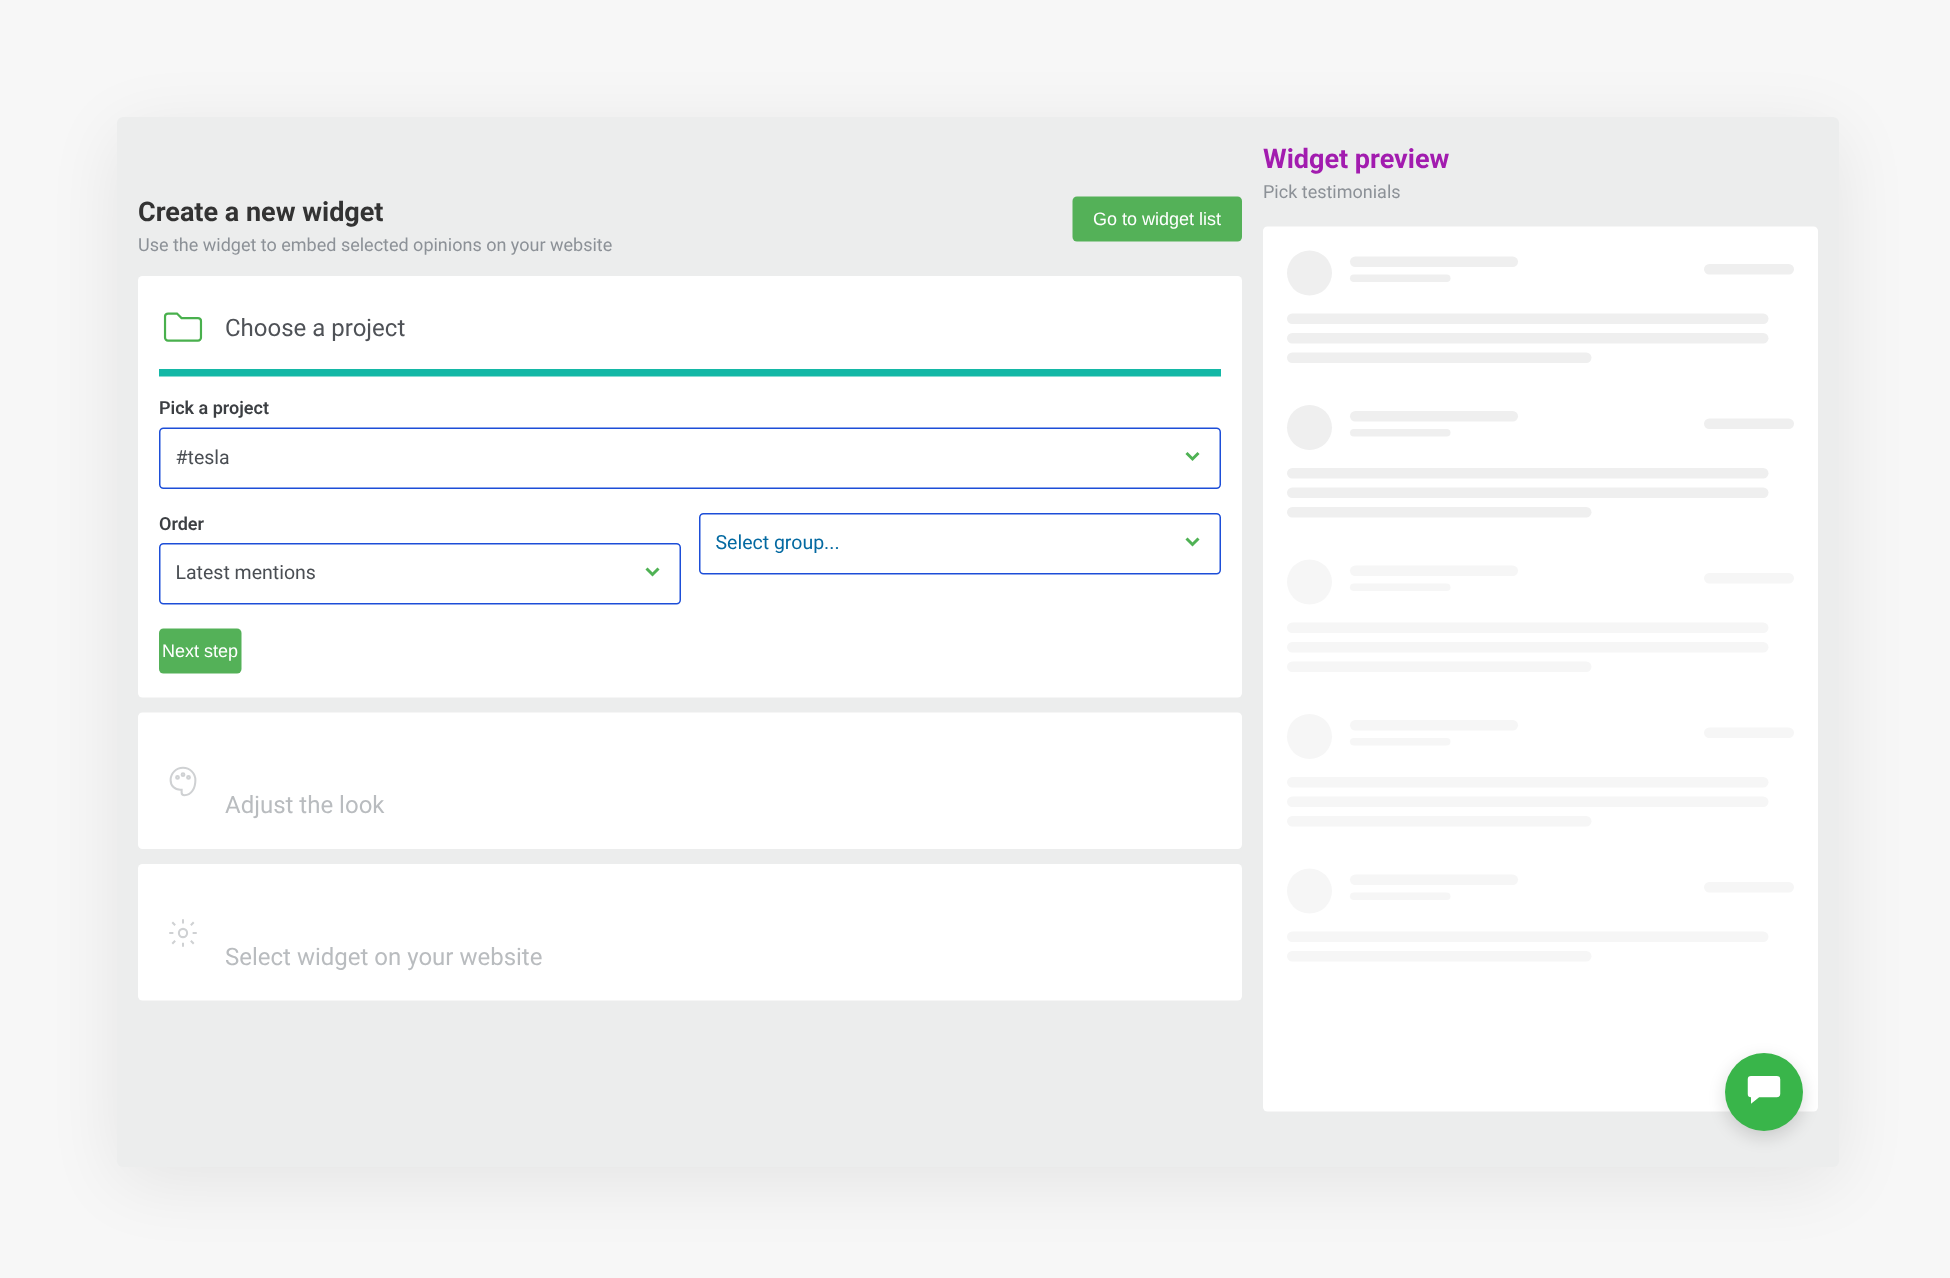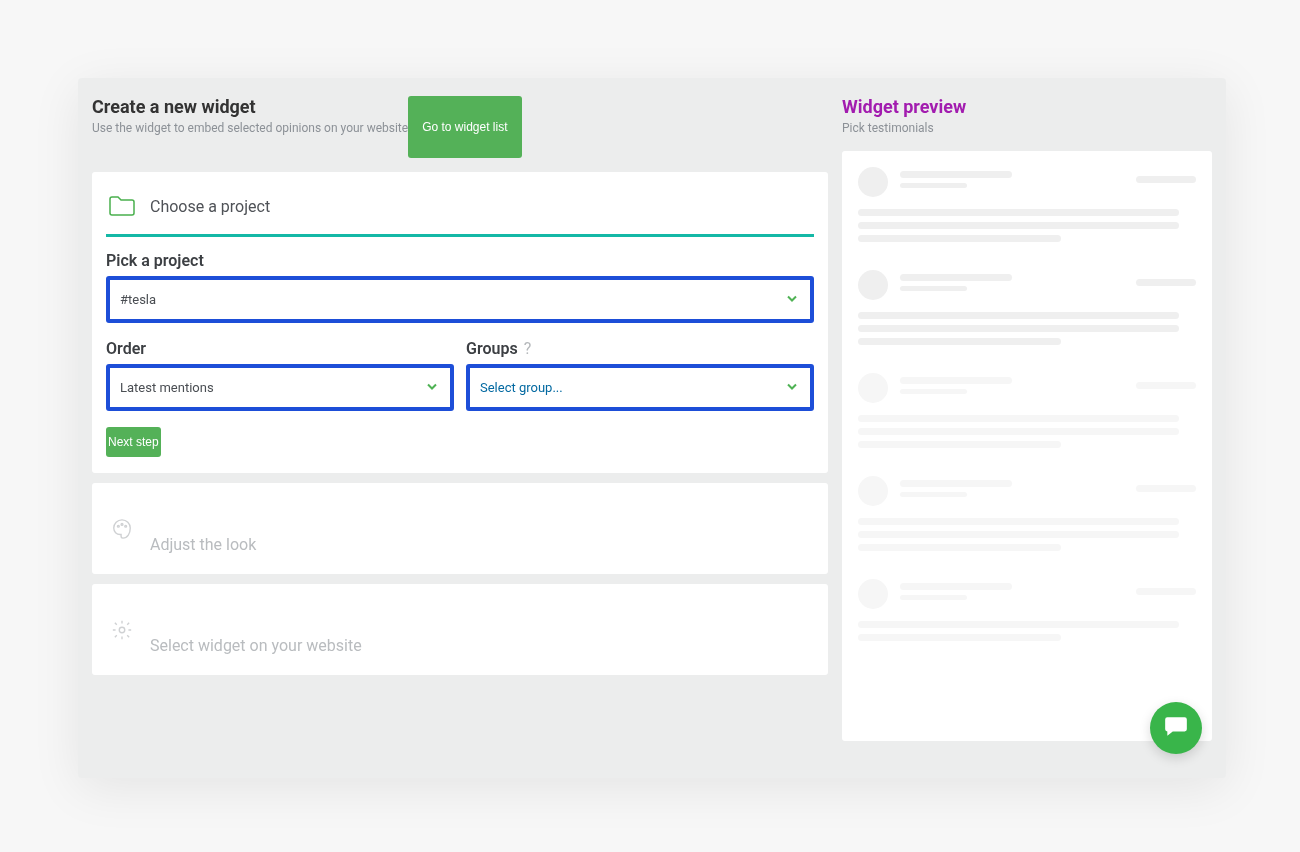--- a/index.html
+++ b/index.html
@@ -30,86 +30,88 @@
     flex: 1;
     padding: 18px 10px 18px 14px;
     min-width: 0;
   }
   .right {
     width: 388px;
     padding: 18px 14px 18px 4px;
   }
   .header-row {
     display: flex;
+    justify-content: space-between;
     align-items: flex-start;
     margin-bottom: 14px;
+    margin-top: 35px;
   }
   .page-title {
     font-size: 18px;
     font-weight: 700;
     color: #333;
     margin-bottom: 4px;
   }
   .page-sub {
     font-size: 12px;
     color: #8c9197;
     font-weight: 400;
   }
   .btn-primary {
     background: #54b158;
     color: #fff;
     border: none;
     border-radius: 3px;
-    padding: 24px 14px;
+    padding: 8px 14px;
     font-size: 12px;
     cursor: pointer;
   }
   .btn-primary.small { padding: 8px 2px; }
   .card {
     background: #fff;
     border-radius: 3px;
     margin-bottom: 10px;
     padding: 16px 14px;
   }
   .card-header {
     display: flex;
     align-items: center;
     gap: 14px;
     padding: 4px 2px 14px 2px;
   }
   .card.collapsed .card-header { padding-bottom: 4px; }
-  .card.active .card-header { border-bottom: 3px solid #14b8a6; margin-bottom: 14px; }
+  .card.active .card-header { border-bottom: 5px solid #14b8a6; margin-bottom: 14px; }
   .card-title {
     font-size: 16px;
     font-weight: 400;
     color: #4f5257;
   }
   .card.collapsed .card-title { color: #b9bcbf; margin-top: 32px; }
   .icon-box {
     width: 28px;
     height: 28px;
     display: flex;
     align-items: center;
     justify-content: center;
     color: #49b04d;
   }
   .card.collapsed .icon-box { color: #cfd1d3; }
   .field-label {
-    font-size: 16px;
+    font-size: 12px;
     font-weight: 600;
     color: #3c3f43;
     margin-bottom: 6px;
     display: flex;
     align-items: center;
     gap: 6px;
   }
   .field-label .help { color: #b5b8bb; font-weight: 400; }
   .select {
     width: 100%;
-    border: 4px solid #1d4ed8;
+    border: 1px solid #1d4ed8;
     border-radius: 3px;
     padding: 12px 36px 12px 10px;
     font-size: 13px;
     color: #4a4e53;
     background: #fff;
     position: relative;
     display: flex;
     align-items: center;
     justify-content: space-between;
     cursor: pointer;
@@ -233,24 +235,20 @@
             <div class="select">
               <span>Latest mentions</span>
               <span class="chev">
                 <svg width="12" height="12" viewBox="0 0 12 12" fill="none" stroke="currentColor" stroke-width="2">
                     <path d="M2 4 L6 8 L10 4"></path>
                   </svg>
               </span>
             </div>
           </div>
           <div class="col">
-            <div class="field-label">
-              <span>Groups</span>
-              <span class="help">?</span>
-            </div>
             <div class="select placeholder">
               <span>Select group...</span>
               <span class="chev">
                 <svg width="12" height="12" viewBox="0 0 12 12" fill="none" stroke="currentColor" stroke-width="2">
                     <path d="M2 4 L6 8 L10 4"></path>
                   </svg>
               </span>
             </div>
           </div>
         </div>

